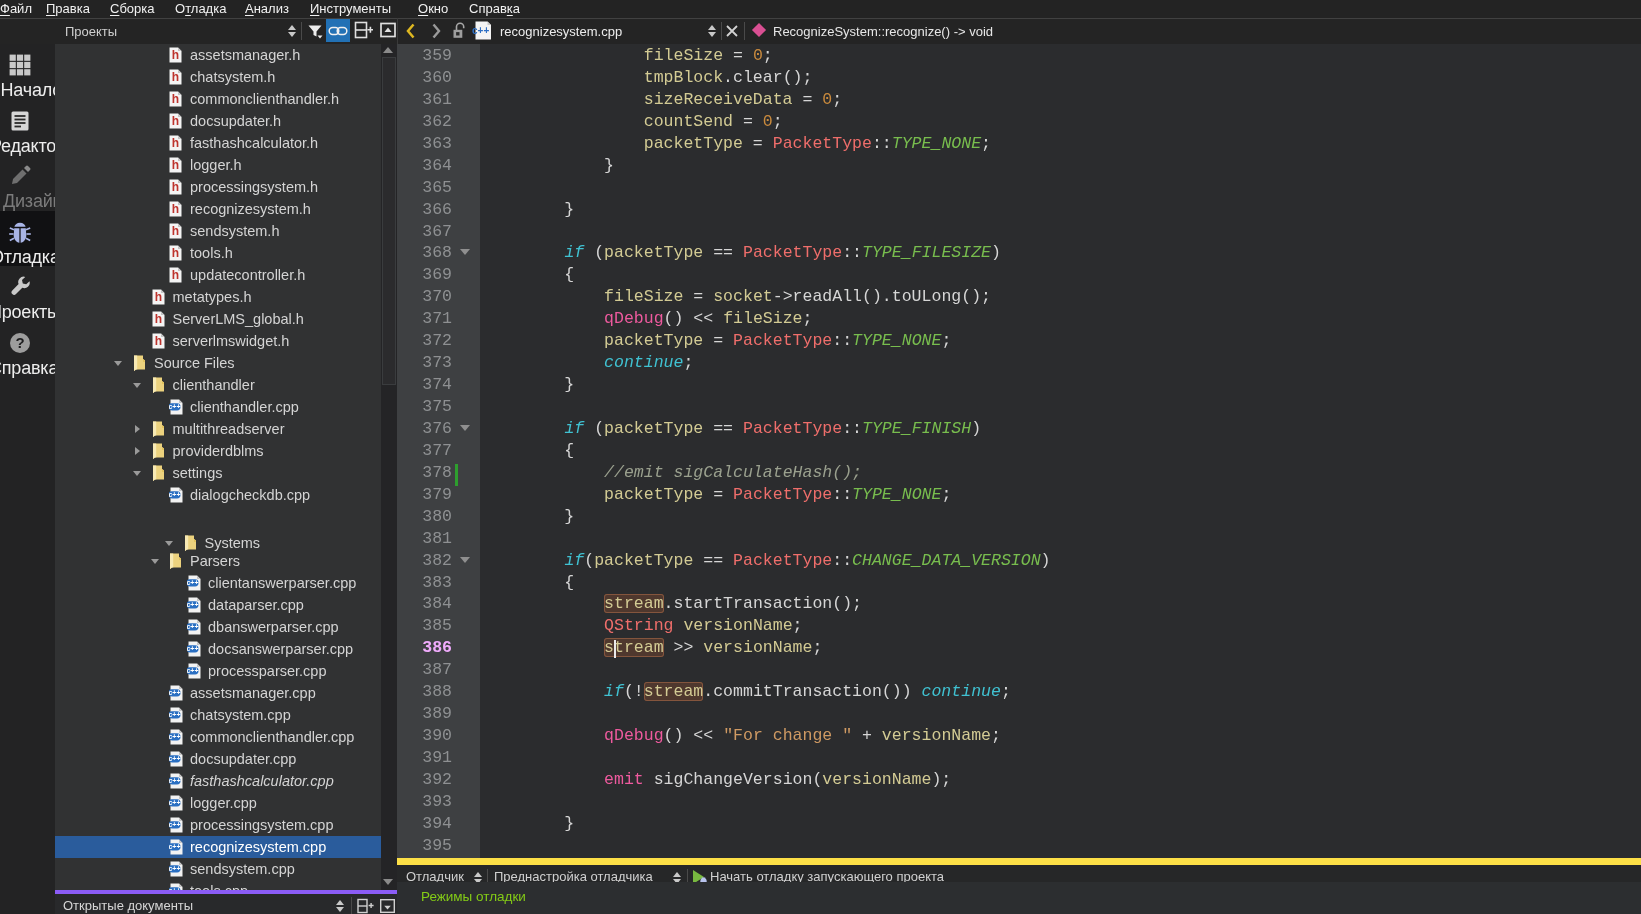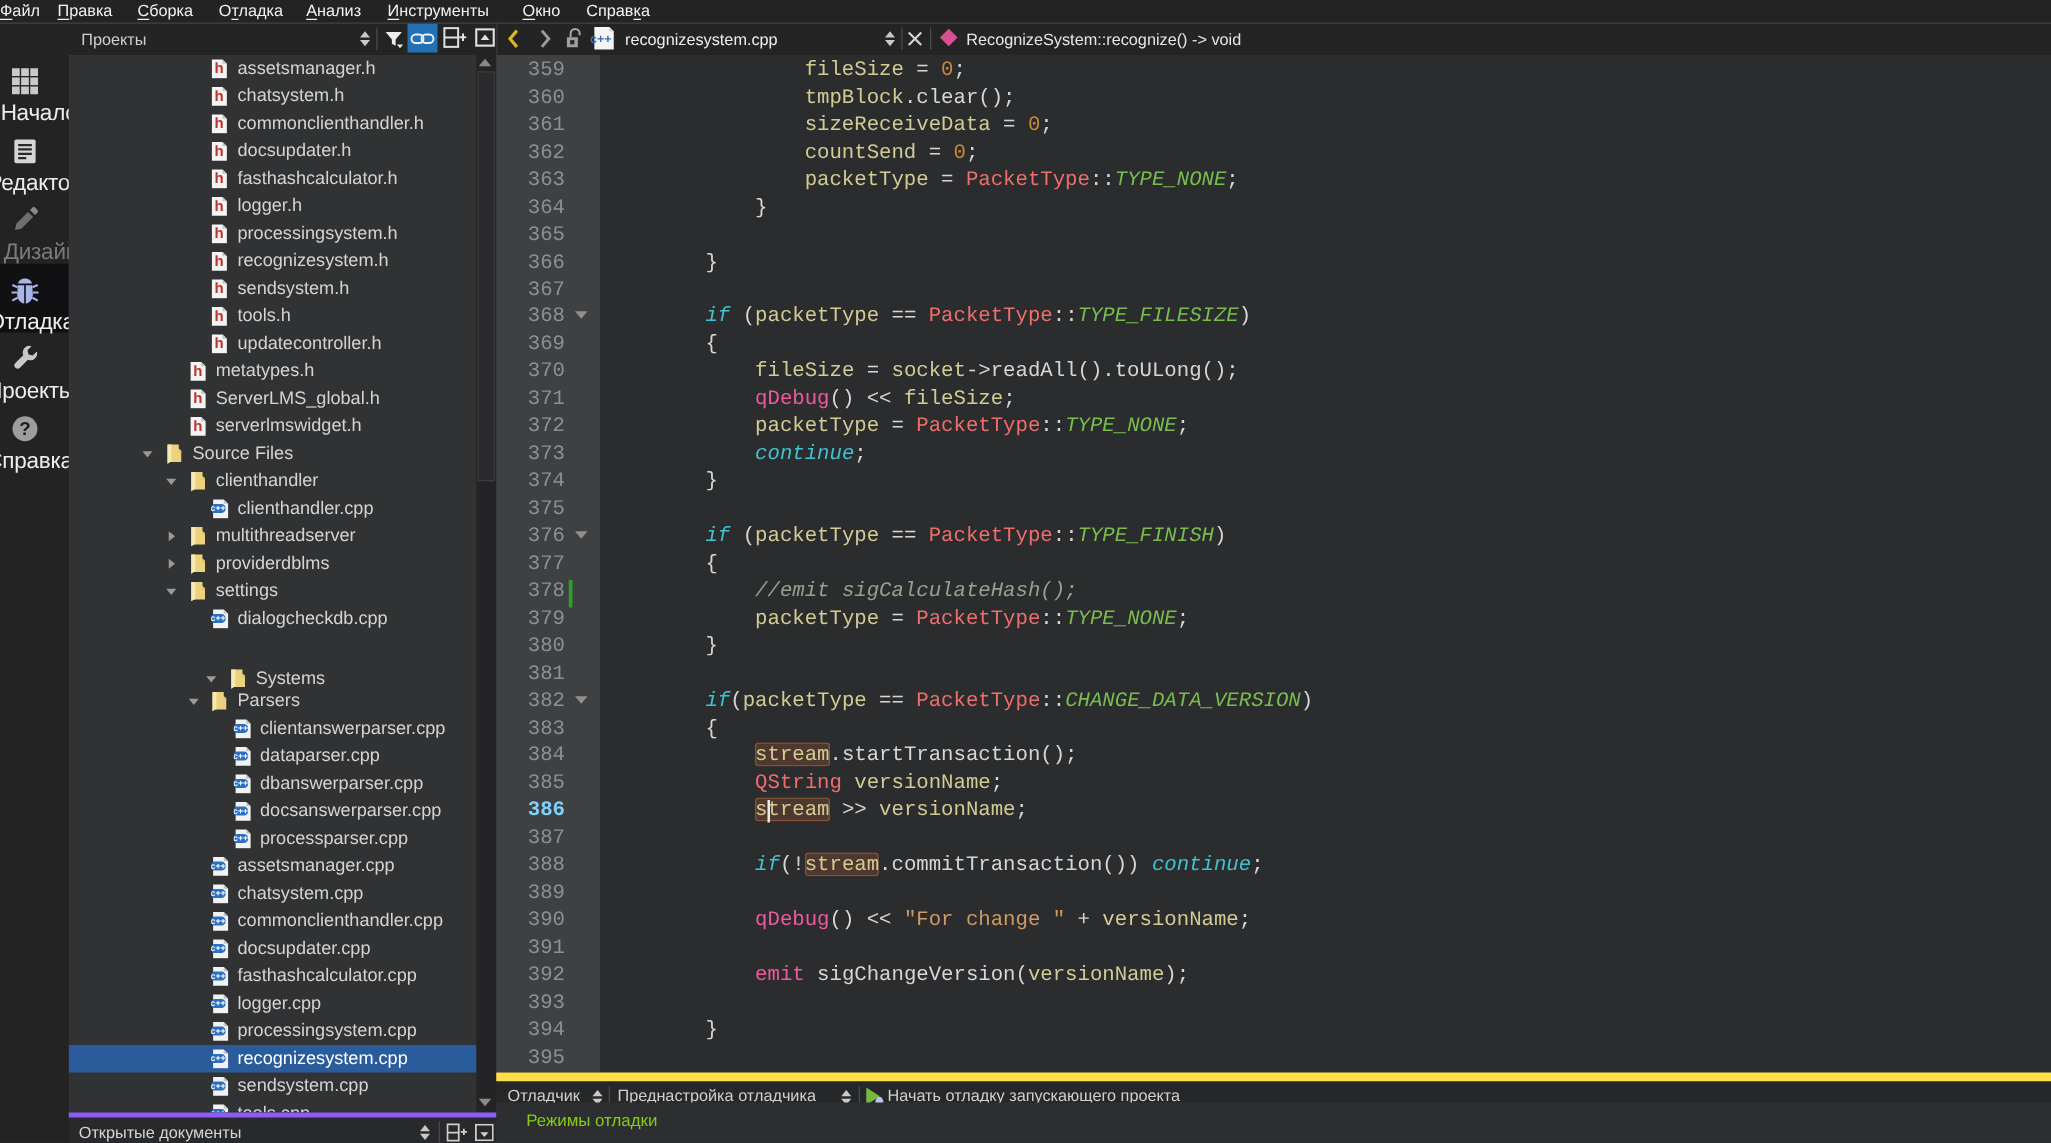--- a/index.html
+++ b/index.html
@@ -431,21 +431,21 @@
 </div>
 <div class="trow" style="top:704px;">
 <div class="ab" style="left:114px;top:3px"><svg width="14" height="16" viewBox="0 0 14 16">
 <path d="M1.5 0.5 H10 L13.5 4 V15.5 H1.5 Z" fill="#f2f2f2"></path>
 <path d="M10 0.5 L13.5 4 H10 Z" fill="#c4c4c4"></path>
 <rect x="-0.5" y="4.2" width="12" height="7.2" rx="3.4" fill="#2a6fc2"></rect>
 <text x="5.5" y="10" text-anchor="middle" font-family="Liberation Sans" font-weight="bold" font-size="7" fill="#fff">c++</text>
         </svg></div>
 <div class="tlab" style="left:135px">docsupdater.cpp</div>
 </div>
-<div class="trow" style="top:726px;">
+<div class="trow" style="top:726px;font-style:italic;">
 <div class="ab" style="left:114px;top:3px"><svg width="14" height="16" viewBox="0 0 14 16">
 <path d="M1.5 0.5 H10 L13.5 4 V15.5 H1.5 Z" fill="#f2f2f2"></path>
 <path d="M10 0.5 L13.5 4 H10 Z" fill="#c4c4c4"></path>
 <rect x="-0.5" y="4.2" width="12" height="7.2" rx="3.4" fill="#2a6fc2"></rect>
 <text x="5.5" y="10" text-anchor="middle" font-family="Liberation Sans" font-weight="bold" font-size="7" fill="#fff">c++</text>
         </svg></div>
 <div class="tlab" style="left:135px">fasthashcalculator.cpp</div>
 </div>
 <div class="trow" style="top:748px;">
 <div class="ab" style="left:114px;top:3px"><svg width="14" height="16" viewBox="0 0 14 16">
@@ -519,21 +519,21 @@
 376
 377
 378
 379
 380
 381
 382
 383
 384
 385
-<span style="color:#7dd3fc;font-weight:bold">386</span>
+<span style="color:#f0abfc;font-weight:bold">386</span>
 387
 388
 389
 390
 391
 392
 393
 394
 395</pre>
 <div class="fold" style="left:459.5px;top:249.46px"></div>

